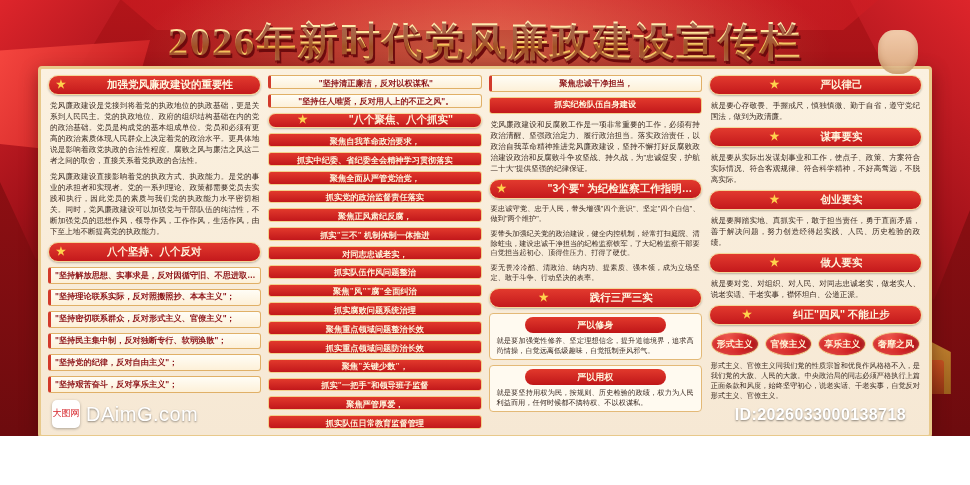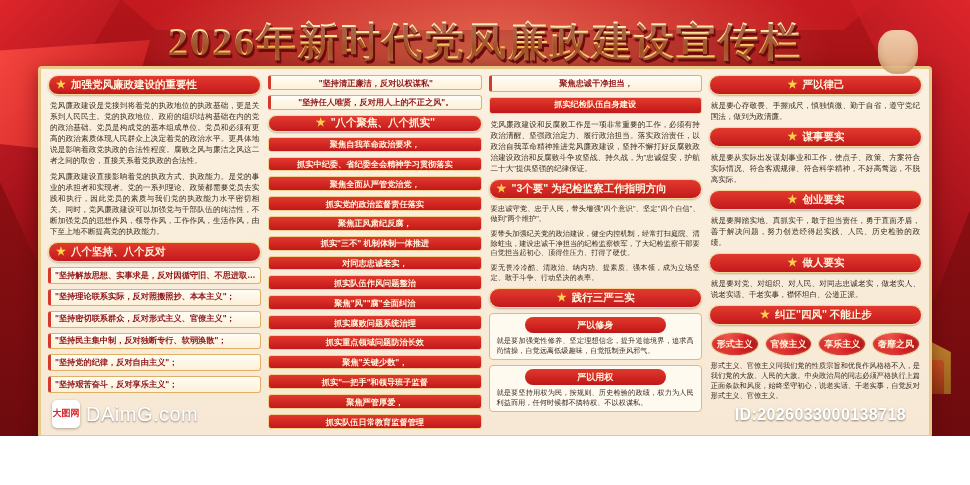--- a/index.html
+++ b/index.html
@@ -99,21 +99,21 @@
   }
   .head.center { justify-content:center; }
   .star {
     flex: 0 0 auto;
     width:12px; height:12px;
     display:inline-block;
     color:#ffd24d;
     font-size:11px; line-height:11px;
     text-align:center;
   }
-  .head .label { overflow:hidden; text-overflow:ellipsis; }
+  .head .label { overflow:hidden; text-overflow:ellipsis;margin-left:36px; }
   
   .para {
     font-size: 7.6px;
     line-height: 1.45;
     color: #3a2a22;
     text-align: justify;
     padding: 0 2px;
   }
   .para.tight { font-size:7.2px; line-height:1.38; }
   
@@ -130,20 +130,21 @@
     white-space: nowrap;
     overflow: hidden;
     text-overflow: ellipsis;
   }
   .bar.red {
     background: linear-gradient(180deg,#e2392c 0%, #c2181b 100%);
     border:1px solid #f3d08c;
     border-left:1px solid #f3d08c;
     color:#fff4da;
     text-align:center;
+    font-family:Liberation Serif, serif;
   }
   .bar.center { text-align:center; }
   
   .card {
     border: 1px solid #e3b977;
     border-radius: 4px;
     background: #fffaf0;
     padding: 3px 5px;
   }
   .card .ctitle {
@@ -175,21 +176,21 @@
   }
   
   .wm {
     position:absolute; left:52px; bottom:8px;
     display:flex; align-items:center; gap:6px;
     z-index: 8;
   }
   .wm-box {
     width:28px;height:28px;border-radius:5px;
     background:#ffffff; color:#d6262b;
-    font-size:9px; font-weight:bold; line-height:1.05;
+    font-size:9px; font-weight:normal; line-height:1.05;
     display:flex;align-items:center;justify-content:center;
     text-align:center;
     box-shadow:0 1px 3px rgba(0,0,0,.3);
   }
   .wm-text {
     color:#ffffff; font-size:20px; font-weight:normal;
     text-shadow: 0 1px 2px rgba(0,0,0,.45);
     letter-spacing:.5px;
   }
   .idtext {
@@ -275,20 +276,21 @@
       <div class="bar red">聚焦自我革命政治要求，</div>
       <div class="bar red">抓实中纪委、省纪委全会精神学习贯彻落实</div>
       <div class="bar red">聚焦全面从严管党治党，</div>
       <div class="bar red">抓实党的政治监督责任落实</div>
       <div class="bar red">聚焦正风肃纪反腐，</div>
       <div class="bar red">抓实"三不" 机制体制一体推进</div>
       <div class="bar red">对同志忠诚老实，</div>
       <div class="bar red">抓实队伍作风问题整治</div>
       <div class="bar red">聚焦"风""腐"全面纠治</div>
       <div class="bar red">抓实腐败问题系统治理</div>
+      <div class="bar red">聚焦重点领域问题整治长效</div>
       <div class="bar red">抓实重点领域问题防治长效</div>
       <div class="bar red">聚焦"关键少数"，</div>
       <div class="bar red">抓实"一把手"和领导班子监督</div>
       <div class="bar red">聚焦严管厚爱，</div>
       <div class="bar red">抓实队伍日常教育监督管理</div>
     </div>
 
     <div class="col">
       <div class="bar center">聚焦忠诚干净担当，</div>
       <div class="bar red">抓实纪检队伍自身建设</div>

